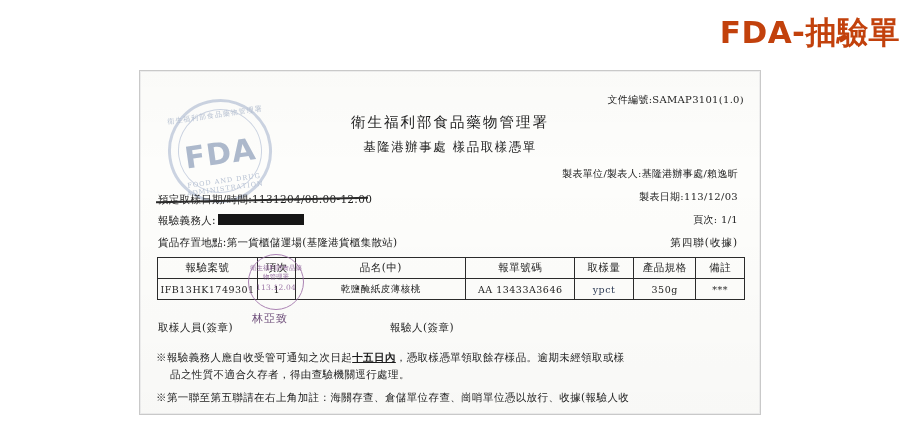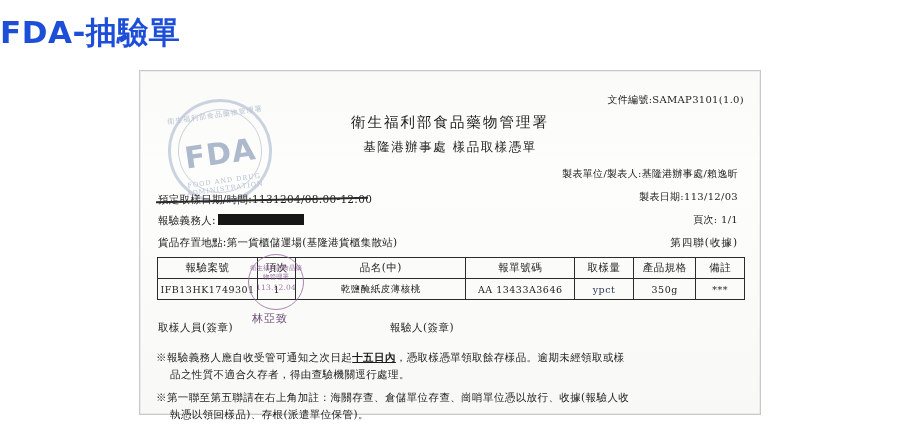--- a/index.html
+++ b/index.html
@@ -11,24 +11,24 @@
   }
   .page {
     position: relative;
     width: 900px; height: 428px;
     background: #ffffff;
     overflow: hidden;
   }
   .slide-title {
     position: absolute;
     top: 12px; left: 0; width: 900px;
-    text-align: left;
+    text-align: right;
     font-size: 31px;
     font-weight: bold;
-    color: #1d4ed8;
+    color: #c2410c;
     letter-spacing: 0.5px;
     font-family: "DejaVu Sans", "Liberation Sans", sans-serif;
   }
 
   
   .doc {
     position: absolute;
     left: 139px; top: 70px;
     width: 622px; height: 345px;
     background: #fdfdfb;
@@ -304,17 +304,16 @@
     <div class="signrow">取樣人員(簽章)</div>
     <div class="signrow2">報驗人(簽章)</div>
 
     <div class="notes n1">
       <span>※報驗義務人應自收受管可通知之次日起</span><span class="u-bold">十五日內</span><span>，憑取樣憑單領取餘存樣品。逾期未經領取或樣</span>
       <span class="indent">品之性質不適合久存者，得由查驗機關逕行處理。</span>
     </div>
 
     <div class="notes n2">
       <span>※第一聯至第五聯請在右上角加註：海關存查、倉儲單位存查、崗哨單位憑以放行、收據(報驗人收</span>
-      <span class="indent">執憑以領回樣品)、存根(派遣單位保管)。</span>
     </div>
 
   </div>
 </div>
 
 </body></html>

